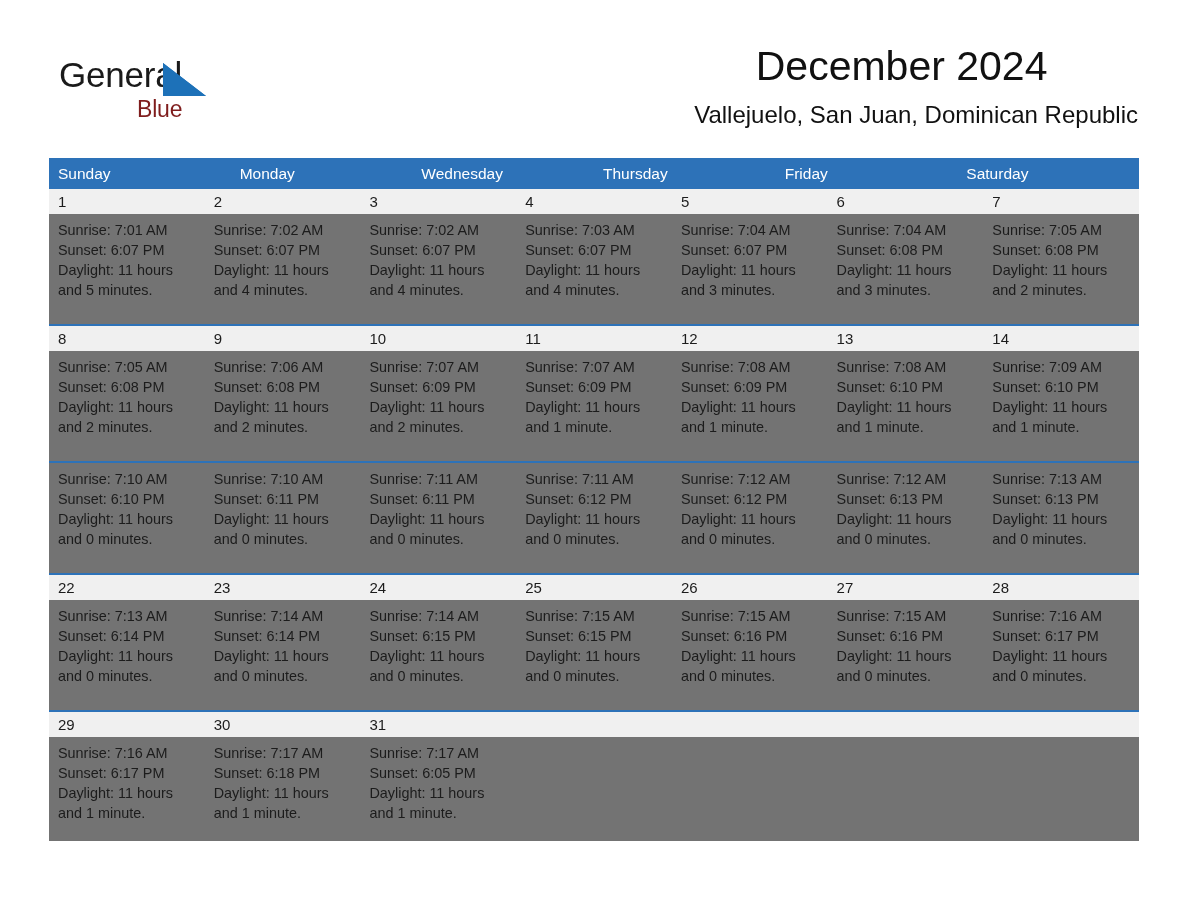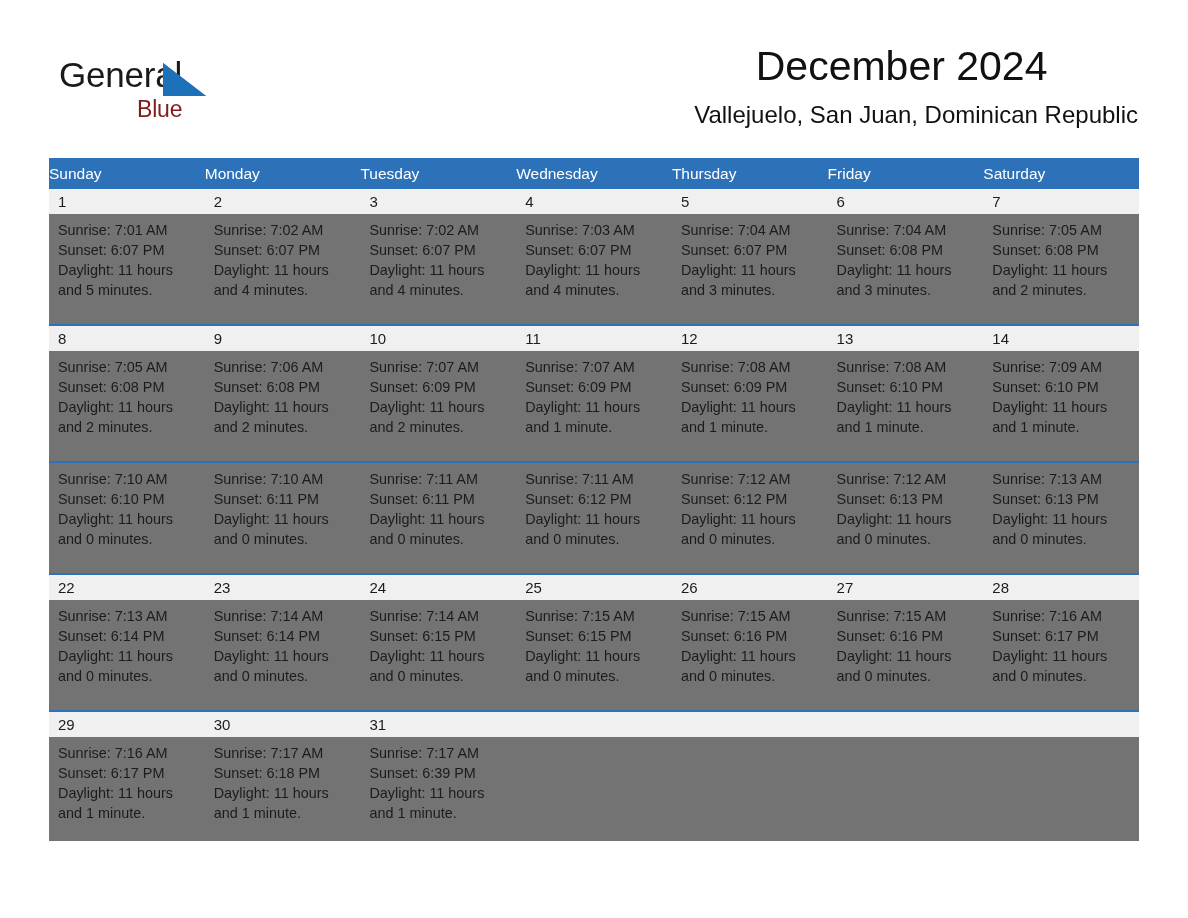--- a/index.html
+++ b/index.html
@@ -96,20 +96,21 @@
   .weekdays {
     display: flex;
     background: #2d72b8;
     height: 31px;
   }
   .weekday {
     flex: 1 1 0;
     color: #ffffff;
     font-size: 15.5px;
     line-height: 31px;
+    padding-left: 9px;
     box-sizing: border-box;
     white-space: nowrap;
     overflow: hidden;
   }
   .week {
     border-top: 2px solid #2d72b8;
   }
   .week:first-of-type {
     border-top: none;
   }
@@ -166,21 +167,20 @@
       <div class="cal-title">December 2024</div>
       <div class="cal-subtitle">Vallejuelo, San Juan, Dominican Republic</div>
     </div>
 
   </div>
 
   <div class="calendar">
     <div class="weekdays" id="weekday-row">
         <div class="weekday">Sunday</div>
         <div class="weekday">Monday</div>
-        <div class="weekday">Tuesday</div>
         <div class="weekday">Wednesday</div>
         <div class="weekday">Thursday</div>
         <div class="weekday">Friday</div>
         <div class="weekday">Saturday</div>
       </div>
     <div id="weeks-container">
         <div class="week">
           <div class="week-daynums">
             <div class="daynum-cell">1</div>
             <div class="daynum-cell">2</div>
@@ -409,21 +409,21 @@
               <div class="ln">and 1 minute.</div>
             </div>
             <div class="body-cell">
               <div class="ln">Sunrise: 7:17 AM</div>
               <div class="ln">Sunset: 6:18 PM</div>
               <div class="ln">Daylight: 11 hours</div>
               <div class="ln">and 1 minute.</div>
             </div>
             <div class="body-cell">
               <div class="ln">Sunrise: 7:17 AM</div>
-              <div class="ln">Sunset: 6:39 PM</div>
+              <div class="ln">Sunset: 6:05 PM</div>
               <div class="ln">Daylight: 11 hours</div>
               <div class="ln">and 1 minute.</div>
             </div>
             <div class="body-cell">
               <div class="ln"></div>
               <div class="ln"></div>
               <div class="ln"></div>
               <div class="ln"></div>
             </div>
             <div class="body-cell">

